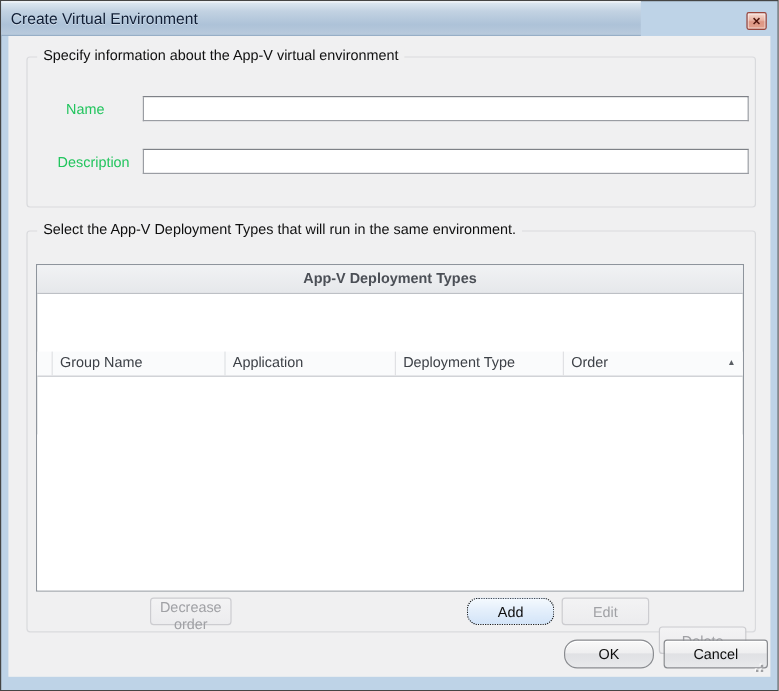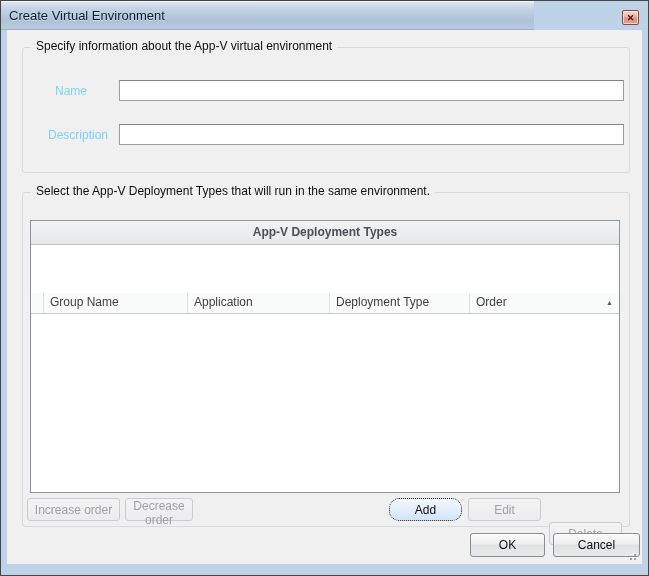--- a/index.html
+++ b/index.html
@@ -21,21 +21,21 @@
     border:1px solid #99453b;border-radius:2px;
     background:linear-gradient(to bottom,#f6ddd5 0%,#e9b2a2 45%,#dd9583 55%,#e2a08d 100%);
     box-shadow:inset 0 0 0 1px rgba(255,255,255,.55);
     color:#4c120b;font-size:9px;font-weight:bold;line-height:12px;text-align:center;padding:0;cursor:default;
   }
   .content{position:absolute;left:7px;top:30px;width:635px;height:534px;background:#f0f0f1;}
   .groupbox{position:absolute;border:1px solid #d9dadd;border-radius:3px;box-sizing:border-box;}
   .g1{left:22px;top:47px;width:608px;height:126px;}
   .g2{left:22px;top:192px;width:608px;height:335px;}
   .legend{position:absolute;top:-9px;left:8px;background:#f0f0f1;padding:0 5px;color:#0f0f0f;white-space:nowrap;line-height:15px;}
-  .field-label{position:absolute;color:#7dd3fc;}
+  .field-label{position:absolute;color:#22c55e;}
   .lbl-name{left:55px;top:84px;}
   .lbl-desc{left:48px;top:128px;}
   .text-input{
     position:absolute;width:505px;height:21px;box-sizing:border-box;
     border:1px solid #9a9da3;border-top-color:#7e8187;background:#ffffff;
     padding:2px 4px;font:inherit;outline:none;
   }
   .inp-name{left:119px;top:80px;}
   .inp-desc{left:119px;top:124px;}
   .listview{
@@ -64,21 +64,21 @@
   }
   .btn-default-focus{
     border:1px dotted #161616;color:#0e0e0e;border-radius:3px;
     background:linear-gradient(#f4f9fe 0%,#e4effb 45%,#d3e4f8 100%);
   }
   .b-increase{left:27px;top:498px;width:93px;}
   .b-decrease{left:125px;top:498px;width:68px;}
   .b-add{left:389px;top:498px;width:73px;border-radius:10px;}
   .b-edit{left:468px;top:498px;width:73px;}
   .b-delete{left:549px;top:522px;width:73px;}
-  .b-ok{left:470px;top:533px;width:75px;height:24px;}
+  .b-ok{left:470px;top:533px;width:75px;height:24px;border-radius:11px;}
   .b-cancel{left:553px;top:533px;width:87px;height:24px;}
   .grip{position:absolute;left:626px;top:550px;width:12px;height:12px;}
   .grip .dot{position:absolute;width:2px;height:2px;background:#9fa0a3;box-shadow:-1px -1px 0 rgba(255,255,255,.9);}
   .grip .d1{left:8px;top:8px;}
   .grip .d2{left:8px;top:4px;}
   .grip .d3{left:4px;top:8px;}
 </style>
 </head>
 <body>
 
@@ -114,21 +114,20 @@
       <div class="lv-col c2">Application</div>
       <div class="lv-col c3">Deployment Type</div>
       <div class="lv-col c4">
         <span>Order</span>
         <span class="sort-arrow">▲</span>
       </div>
     </div>
     <div class="lv-body"></div>
   </div>
 
-  <button class="btn btn-disabled b-increase">Increase order</button>
   <button class="btn btn-disabled b-decrease">Decrease order</button>
   <button class="btn btn-default-focus b-add">Add</button>
   <button class="btn btn-disabled b-edit">Edit</button>
   <button class="btn btn-disabled b-delete">Delete</button>
 
   <button class="btn btn-normal b-ok">OK</button>
   <button class="btn btn-normal b-cancel">Cancel</button>
 
   <div class="grip">
     <i class="dot d1"></i>

